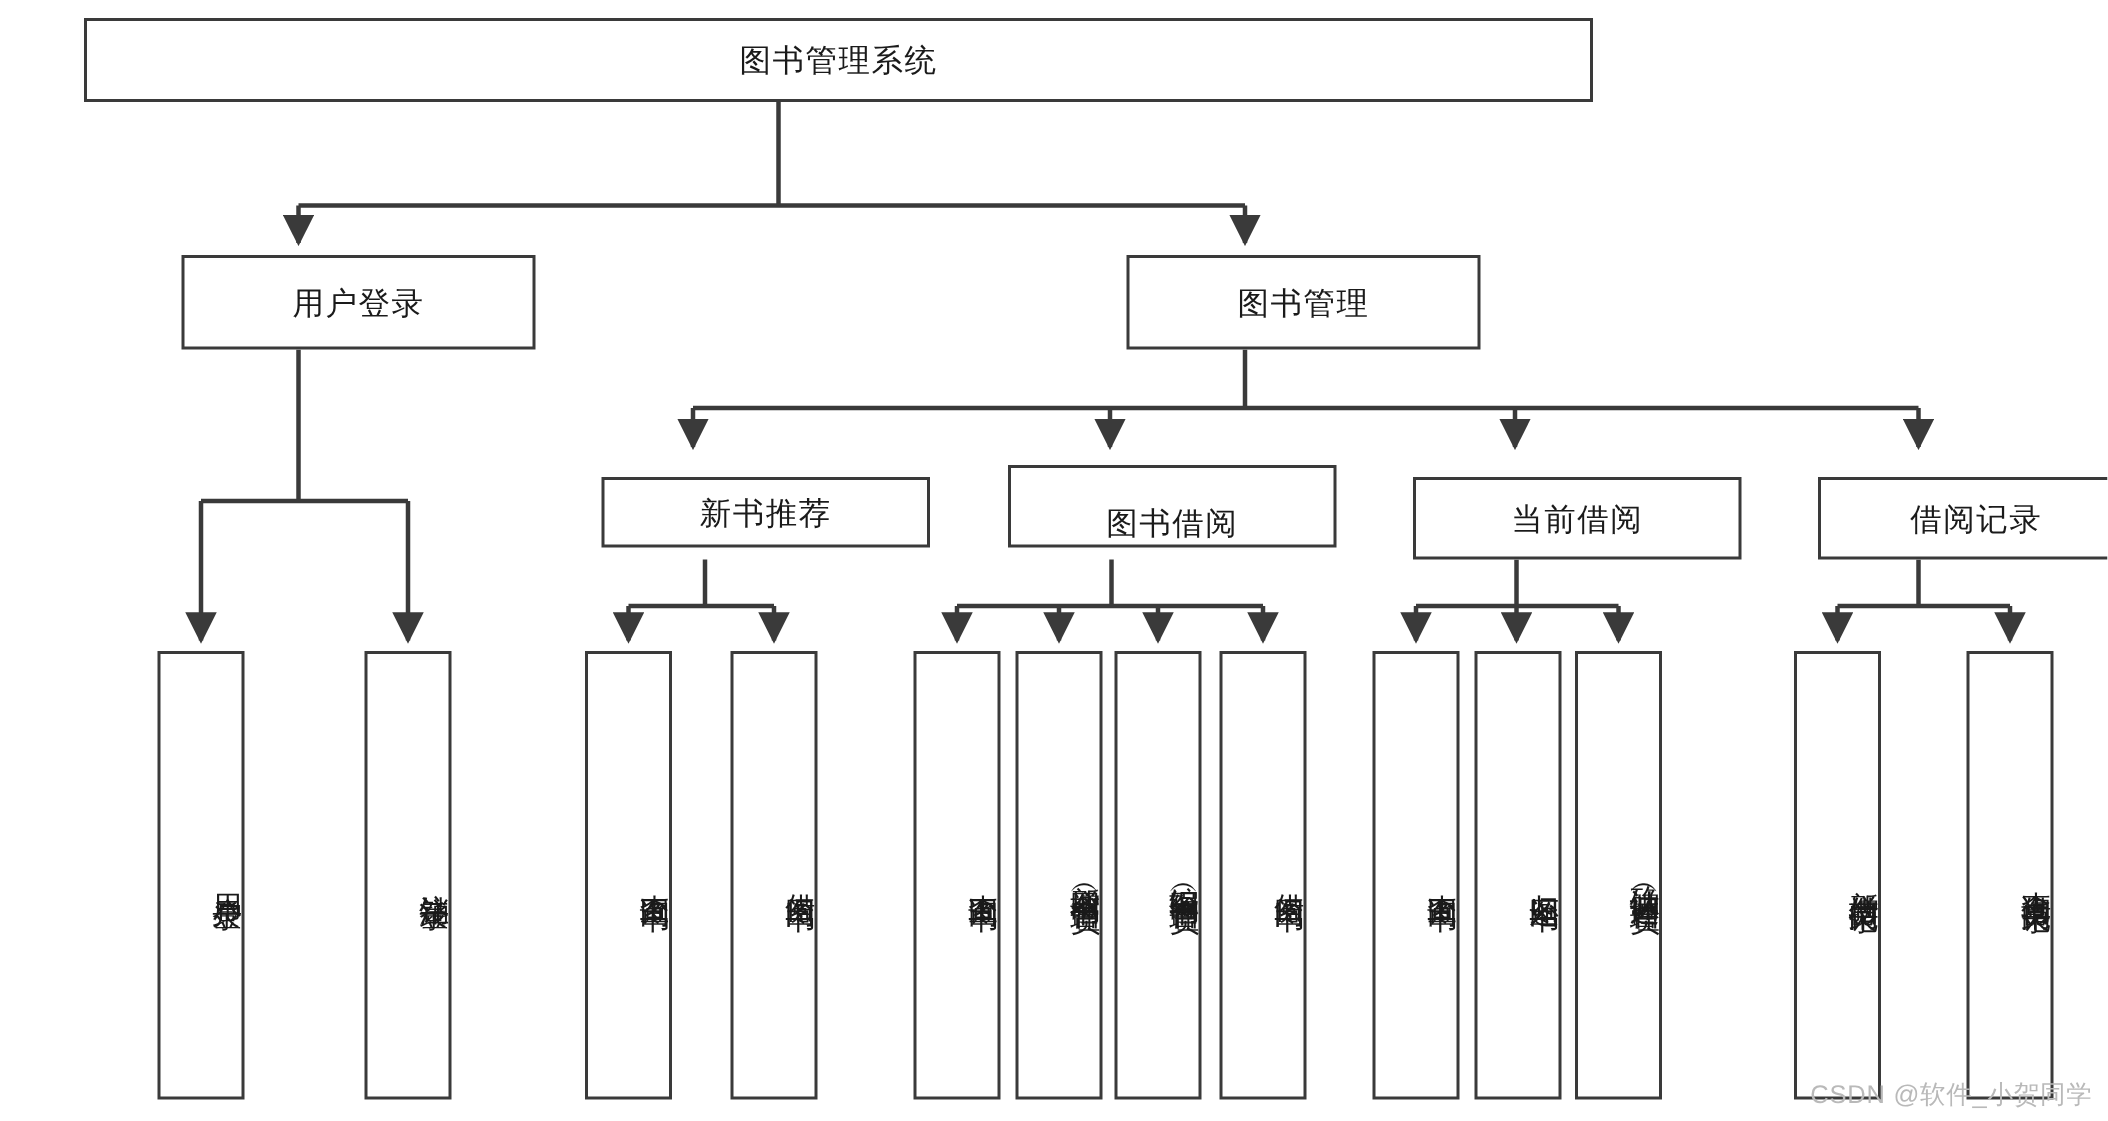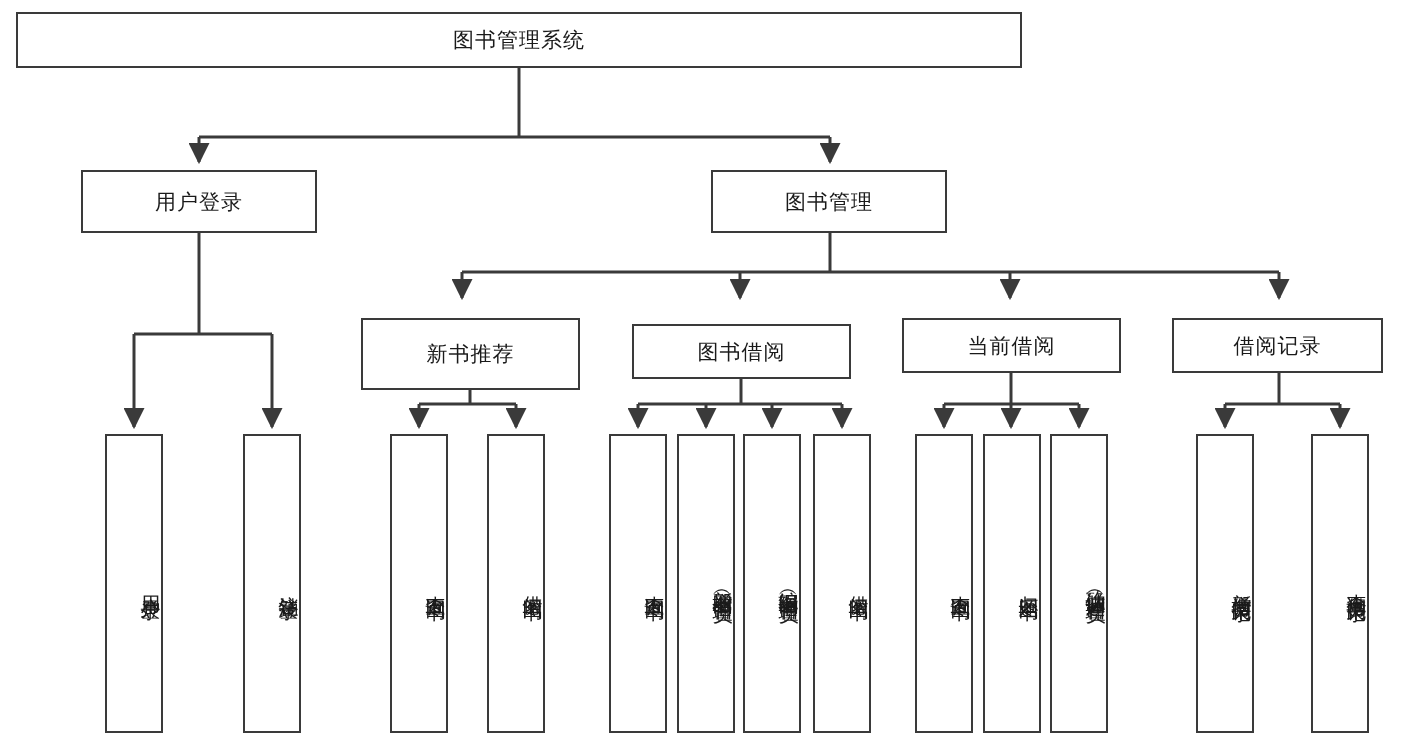--- a/index.html
+++ b/index.html
@@ -31,20 +31,21 @@
     background: #ffffff;
     border: 2px solid #3a3a3a;
     display: flex;
     align-items: center;
     justify-content: center;
     color: #1a1a1a;
   }
   .node.h {
     font-size: 21px;
     letter-spacing: 1px;
+    margin-left: 40px;
   }
   .node.v {
     font-size: 20px;
     writing-mode: vertical-rl;
     text-orientation: upright;
     letter-spacing: 2px;
     line-height: 1.05;
     padding: 10px 0;
     align-items: flex-start;
     justify-content: center;
@@ -123,24 +124,24 @@
     <span>图书管理系统</span>
   </div>
 
   <div class="node h" style="left:81px; top:170px; width:236px; height:63px;">
     <span>用户登录</span>
   </div>
   <div class="node h" style="left:711px; top:170px; width:236px; height:63px;justify-content:center;">
     <span>图书管理</span>
   </div>
 
-  <div class="node h" style="left:361px; top:318px; width:219px; height:72px;">
+  <div class="node h" style="left:361px; top:318px; width:219px; height:47px;">
     <span>新书推荐</span>
   </div>
-  <div class="node h" style="left:632px; top:324px; width:219px; height:55px;">
+  <div class="node h" style="left:632px; top:310px; width:219px; height:55px;align-items:flex-end;">
     <span>图书借阅</span>
   </div>
   <div class="node h" style="left:902px; top:318px; width:219px; height:55px;">
     <span>当前借阅</span>
   </div>
   <div class="node h" style="left:1172px; top:318px; width:211px; height:55px;">
     <span>借阅记录</span>
   </div>
 
   <div class="node v" style="left:105px; top:434px; width:58px; height:299px;">
@@ -180,14 +181,15 @@
     <span class="vtext">确认归还（管理员）</span>
   </div>
 
   <div class="node v" style="left:1196px; top:434px; width:58px; height:299px;">
     <span class="vtext">新增借阅记录</span>
   </div>
   <div class="node v" style="left:1311px; top:434px; width:58px; height:299px;">
     <span class="vtext">查询借阅记录</span>
   </div>
 
+  <div class="watermark">CSDN @软件_小贺同学</div>
 
 </div>
 
 </body></html>

